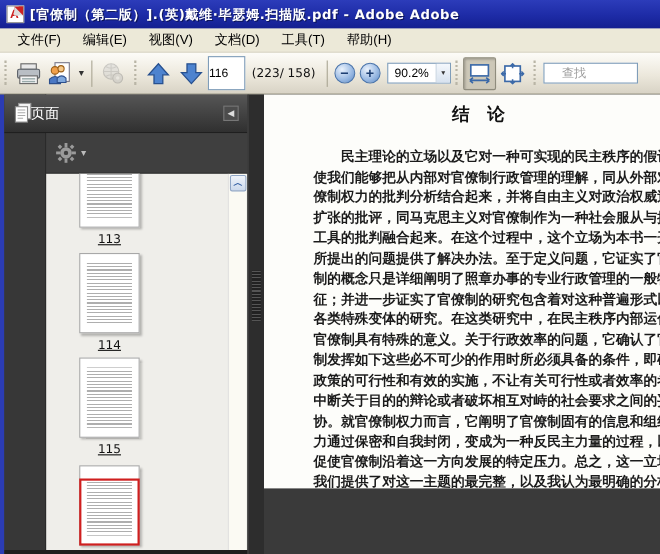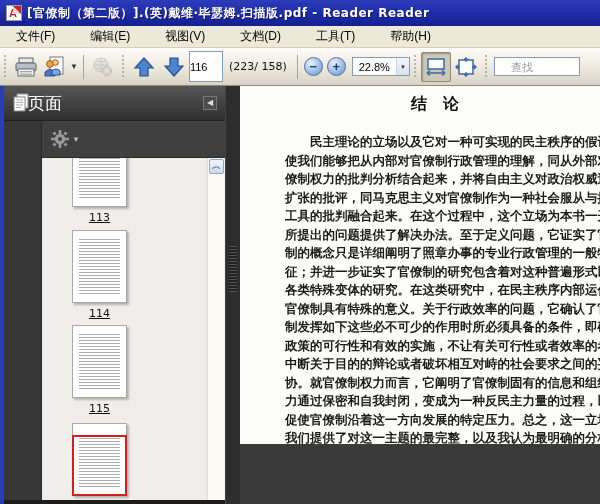--- a/index.html
+++ b/index.html
@@ -11,21 +11,21 @@
     background:linear-gradient(180deg,#2c3cba 0%,#1d2ba6 55%,#141f90 100%);
     display:flex;align-items:center;padding:0 6px;}
   .app-icon{width:16px;height:16px;margin-right:5px;position:relative;background:#fff;border:1px solid #999;}
   .app-icon .fold{position:absolute;right:0;top:0;border:4px solid #c22;border-left-color:#ddd;border-bottom-color:#ddd;}
   .app-icon .glyph{position:absolute;left:2px;top:1px;color:#c22;font-weight:bold;font-size:11px;line-height:13px;}
   .title-text{color:#fff;font-weight:bold;font-size:12px;letter-spacing:.5px;white-space:nowrap;
     text-shadow:1px 1px 0 rgba(0,0,0,.45);font-family:"DejaVu Sans",sans-serif;}
 
   
   .menubar{position:absolute;left:0;top:26px;width:600px;height:22px;background:#ece9d8;
-    border-bottom:1px solid #d4d0c0;display:flex;align-items:center;padding-left:8px;gap:19px;}
+    border-bottom:1px solid #d4d0c0;display:flex;align-items:center;padding-left:8px;gap:4px;}
   .menu-item{font-size:12px;color:#000;padding:2px 8px;cursor:default;}
 
   
   .toolbar{position:absolute;left:0;top:48px;width:600px;height:38px;
     background:linear-gradient(180deg,#fdfcf8 0%,#ece8dc 55%,#d8d3c5 100%);
     border-bottom:1px solid #8f8c7d;display:flex;align-items:center;}
   .grip{width:5px;height:24px;margin:0 3px;
     background-image:repeating-linear-gradient(180deg,#b9b5a6 0 2px,transparent 2px 4px);
     background-size:2px 100%;background-repeat:no-repeat;background-position:1px 0;}
   .tsep{width:1px;height:24px;background:#aaa693;margin:0 4px;}
@@ -44,21 +44,21 @@
     background:radial-gradient(circle at 35% 30%,#eaf2fc 0%,#9dbce4 55%,#5f8cc6 100%);
     border:1px solid #4a74ab;color:#1d3f73;font-weight:bold;font-size:13px;line-height:16px;
     display:flex;align-items:center;justify-content:center;}
 
   
   .content{position:absolute;left:0;top:86px;width:600px;height:418px;background:#3a3a3a;}
   .left-border{position:absolute;left:0;top:0;width:4px;height:418px;background:#2b3cb4;}
   .navstrip{position:absolute;left:4px;top:0;width:38px;height:418px;background:#373737;border-right:1px solid #2a2a2a;}
   .sb-header{position:absolute;left:4px;top:0;width:221px;height:35px;
     background:linear-gradient(180deg,#565656,#303030);display:flex;align-items:center;border-bottom:1px solid #1f1f1f;}
-  .sb-title{color:#fff;font-size:17px;margin-left:24px;text-align:center;}
+  .sb-title{color:#fff;font-size:13px;margin-left:24px;text-align:center;}
   .collapse-btn{position:absolute;right:8px;top:10px;width:14px;height:14px;background:#4c4c4c;border:1px solid #777;
     color:#ddd;font-size:8px;line-height:12px;text-align:center;}
   .optionsbar{position:absolute;left:42px;top:35px;width:183px;height:37px;background:#3f3f3f;
     display:flex;align-items:center;border-bottom:1px solid #2a2a2a;}
   .thumbs{position:absolute;left:42px;top:72px;width:183px;height:342px;background:#efeeea;overflow:hidden;}
   .sb-bottom{position:absolute;left:4px;top:414px;width:221px;height:4px;background:#1d1d1d;}
 
   .thumb-item{position:absolute;left:30px;width:55px;text-align:center;}
   .thumb-page{position:relative;width:55px;height:73px;background:#fff;border:1px solid #a8a8a8;
     box-shadow:2px 2px 2px rgba(0,0,0,.25);}
@@ -90,21 +90,21 @@
 </head>
 <body>
 
 <div class="window">
 
   <div class="titlebar">
     <div class="app-icon">
       <span class="glyph">A</span>
         <span class="fold"></span>
     </div>
-    <span class="title-text">[官僚制（第二版）].(英)戴维·毕瑟姆.扫描版.pdf - Reader Reader</span>
+    <span class="title-text">[官僚制（第二版）].(英)戴维·毕瑟姆.扫描版.pdf - Adobe Adobe</span>
   </div>
 
   <div class="menubar">
     <span class="menu-item">文件(F)</span>
     <span class="menu-item">编辑(E)</span>
     <span class="menu-item">视图(V)</span>
     <span class="menu-item">文档(D)</span>
     <span class="menu-item">工具(T)</span>
     <span class="menu-item">帮助(H)</span>
   </div>
@@ -163,21 +163,21 @@
     <div class="tsep"></div>
 
     <div class="roundbtn">
         <span>−</span>
       </div>
     <div class="roundbtn">
         <span>+</span>
       </div>
 
     <div class="zoom-combo">
-      <span class="zoom-val">22.8%</span>
+      <span class="zoom-val">90.2%</span>
       <span class="zoom-dd" style="font-size:6px;">▼</span>
     </div>
 
     <div class="grip"></div>
 
     <div class="tbtn pressed">
       <svg class="ic" width="22" height="20" viewBox="0 0 22 20">
         <rect x="3" y="2" width="16" height="10" fill="#fff" stroke="#3b69a8" stroke-width="1.5"></rect>
         <path d="M2 16 h18 M2 16 l3 -2.5 M2 16 l3 2.5 M20 16 l-3 -2.5 M20 16 l-3 2.5" stroke="#3b69a8" stroke-width="1.5" fill="none"></path>
       </svg>

